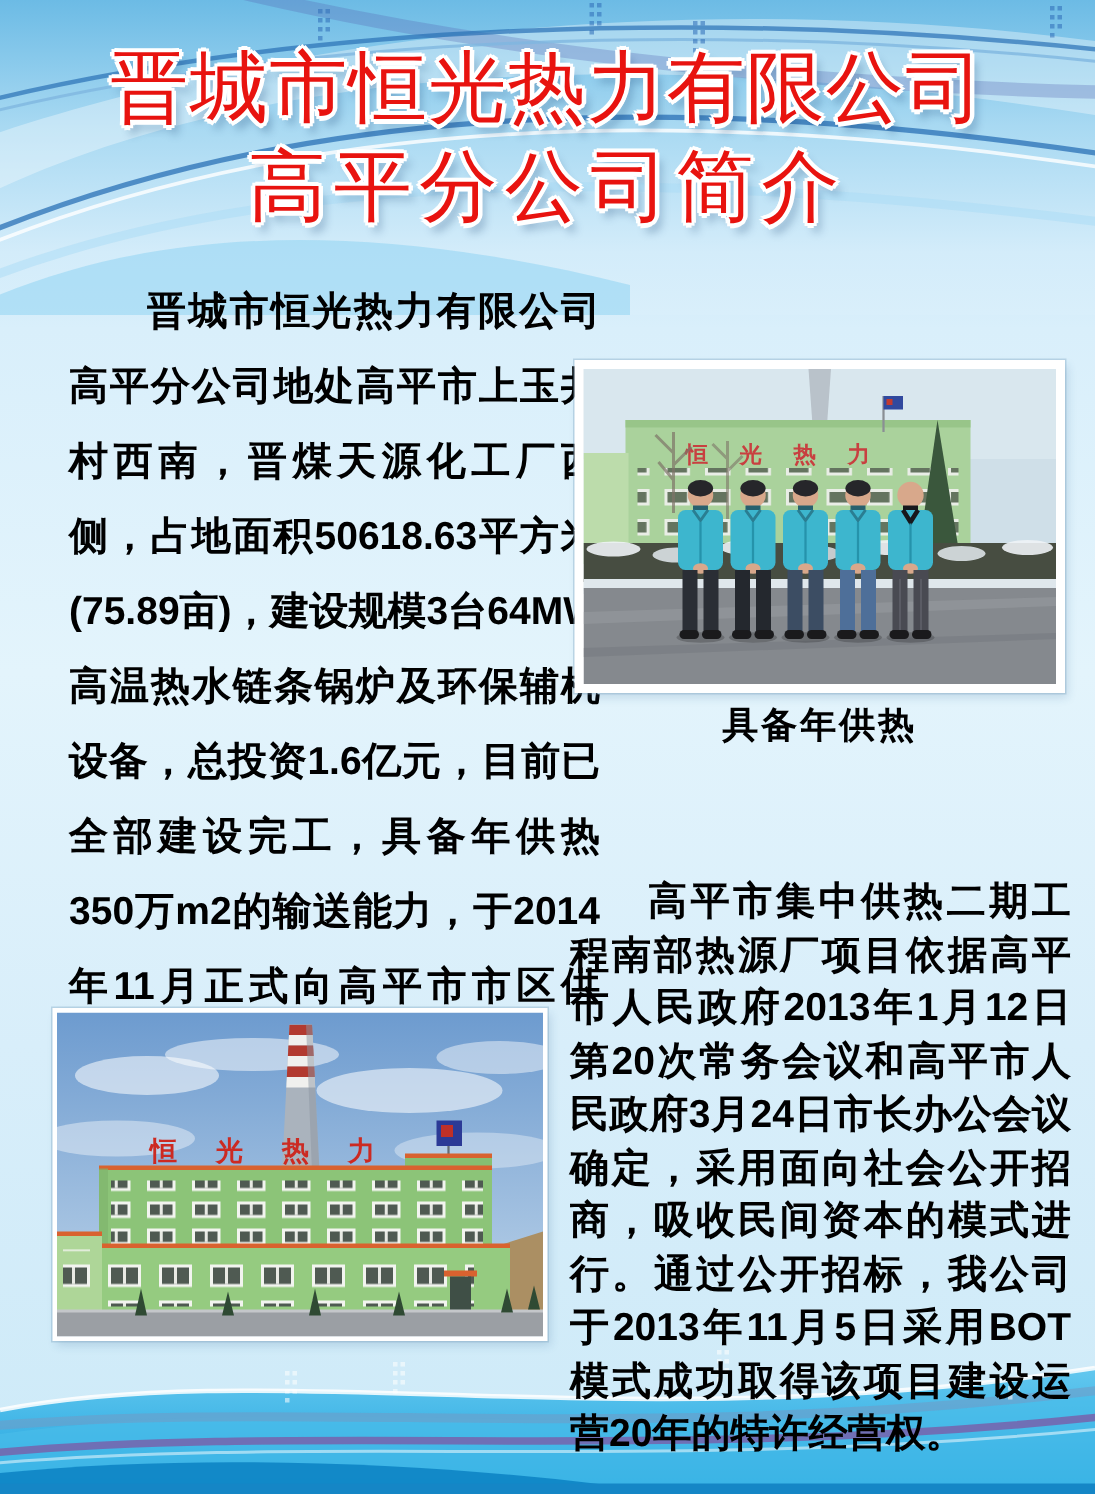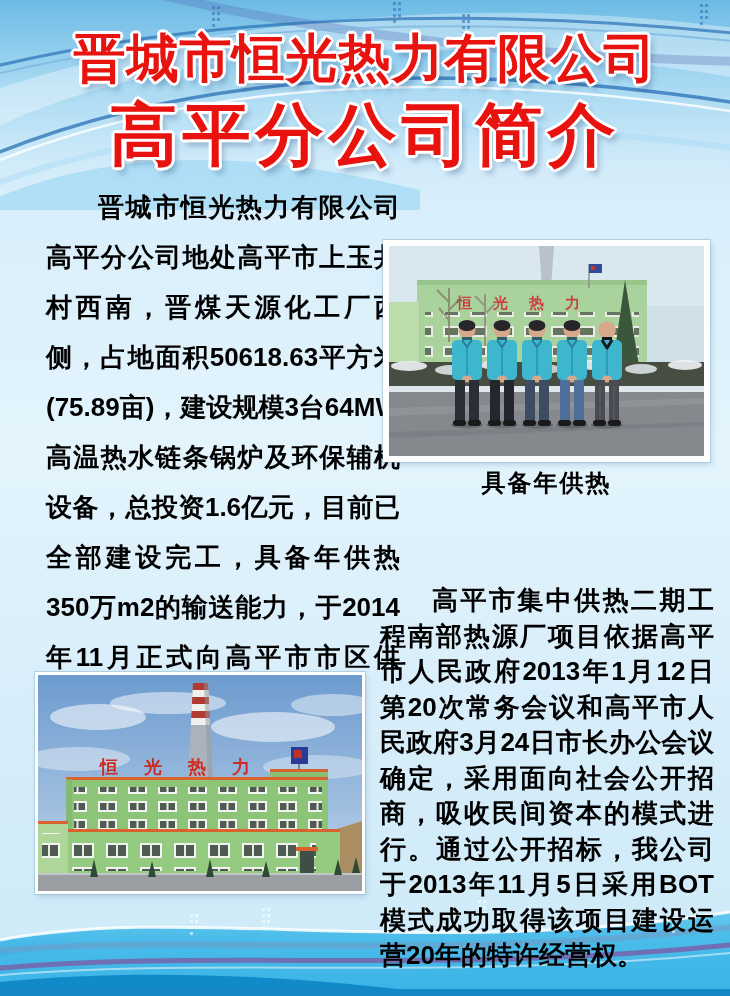--- a/index.html
+++ b/index.html
@@ -5,27 +5,27 @@
   html,body{margin:0;padding:0;background:#eef6fb;}
   .page{
     position:relative;width:730px;height:996px;overflow:hidden;
     font-family:"Liberation Sans","DejaVu Sans",sans-serif;
     background:linear-gradient(180deg,#7cc2e8 0%,#a6d8f2 6%,#c6e7f8 13%,#d9effb 22%,#e3f4fc 45%,#d8eefa 70%,#cdeaf8 100%);
   }
   .top-band{position:absolute;top:0;left:0;}
   .bottom-band{position:absolute;left:0;bottom:0;}
   .title{
     position:absolute;left:0;width:100%;text-align:center;
-    font-weight:700;color:#e8130f;
+    font-weight:400;color:#e8130f;
     text-shadow:-3px 0 0 #fff,3px 0 0 #fff,0 -3px 0 #fff,0 3px 0 #fff,
       -2px -2px 0 #fff,2px -2px 0 #fff,-2px 2px 0 #fff,2px 2px 0 #fff,
       4px 6px 6px rgba(20,60,110,0.35);
   }
   .title1{top:24px;font-size:52px;letter-spacing:1px;}
-  .title2{top:90px;font-size:68px;letter-spacing:5px;}
+  .title2{top:90px;font-size:52px;letter-spacing:5px;}
   .para{
     position:absolute;margin:0;color:#000;font-weight:700;
     font-size:26px;text-align:justify;text-indent:2em;
   }
   .intro-para{left:46px;top:182px;width:354px;line-height:50px;}
   .project-para{left:380px;top:583px;width:334px;line-height:35.5px;}
   .photo{position:absolute;background:#fff;box-sizing:border-box;
     box-shadow:0 0 0 1px rgba(120,160,190,0.35),2px 3px 6px rgba(40,90,140,0.18);}
   .photo-team{left:383px;top:240px;width:327px;height:222px;padding:6px;}
   .photo-plant{left:35px;top:672px;width:330px;height:222px;padding:3px;}

